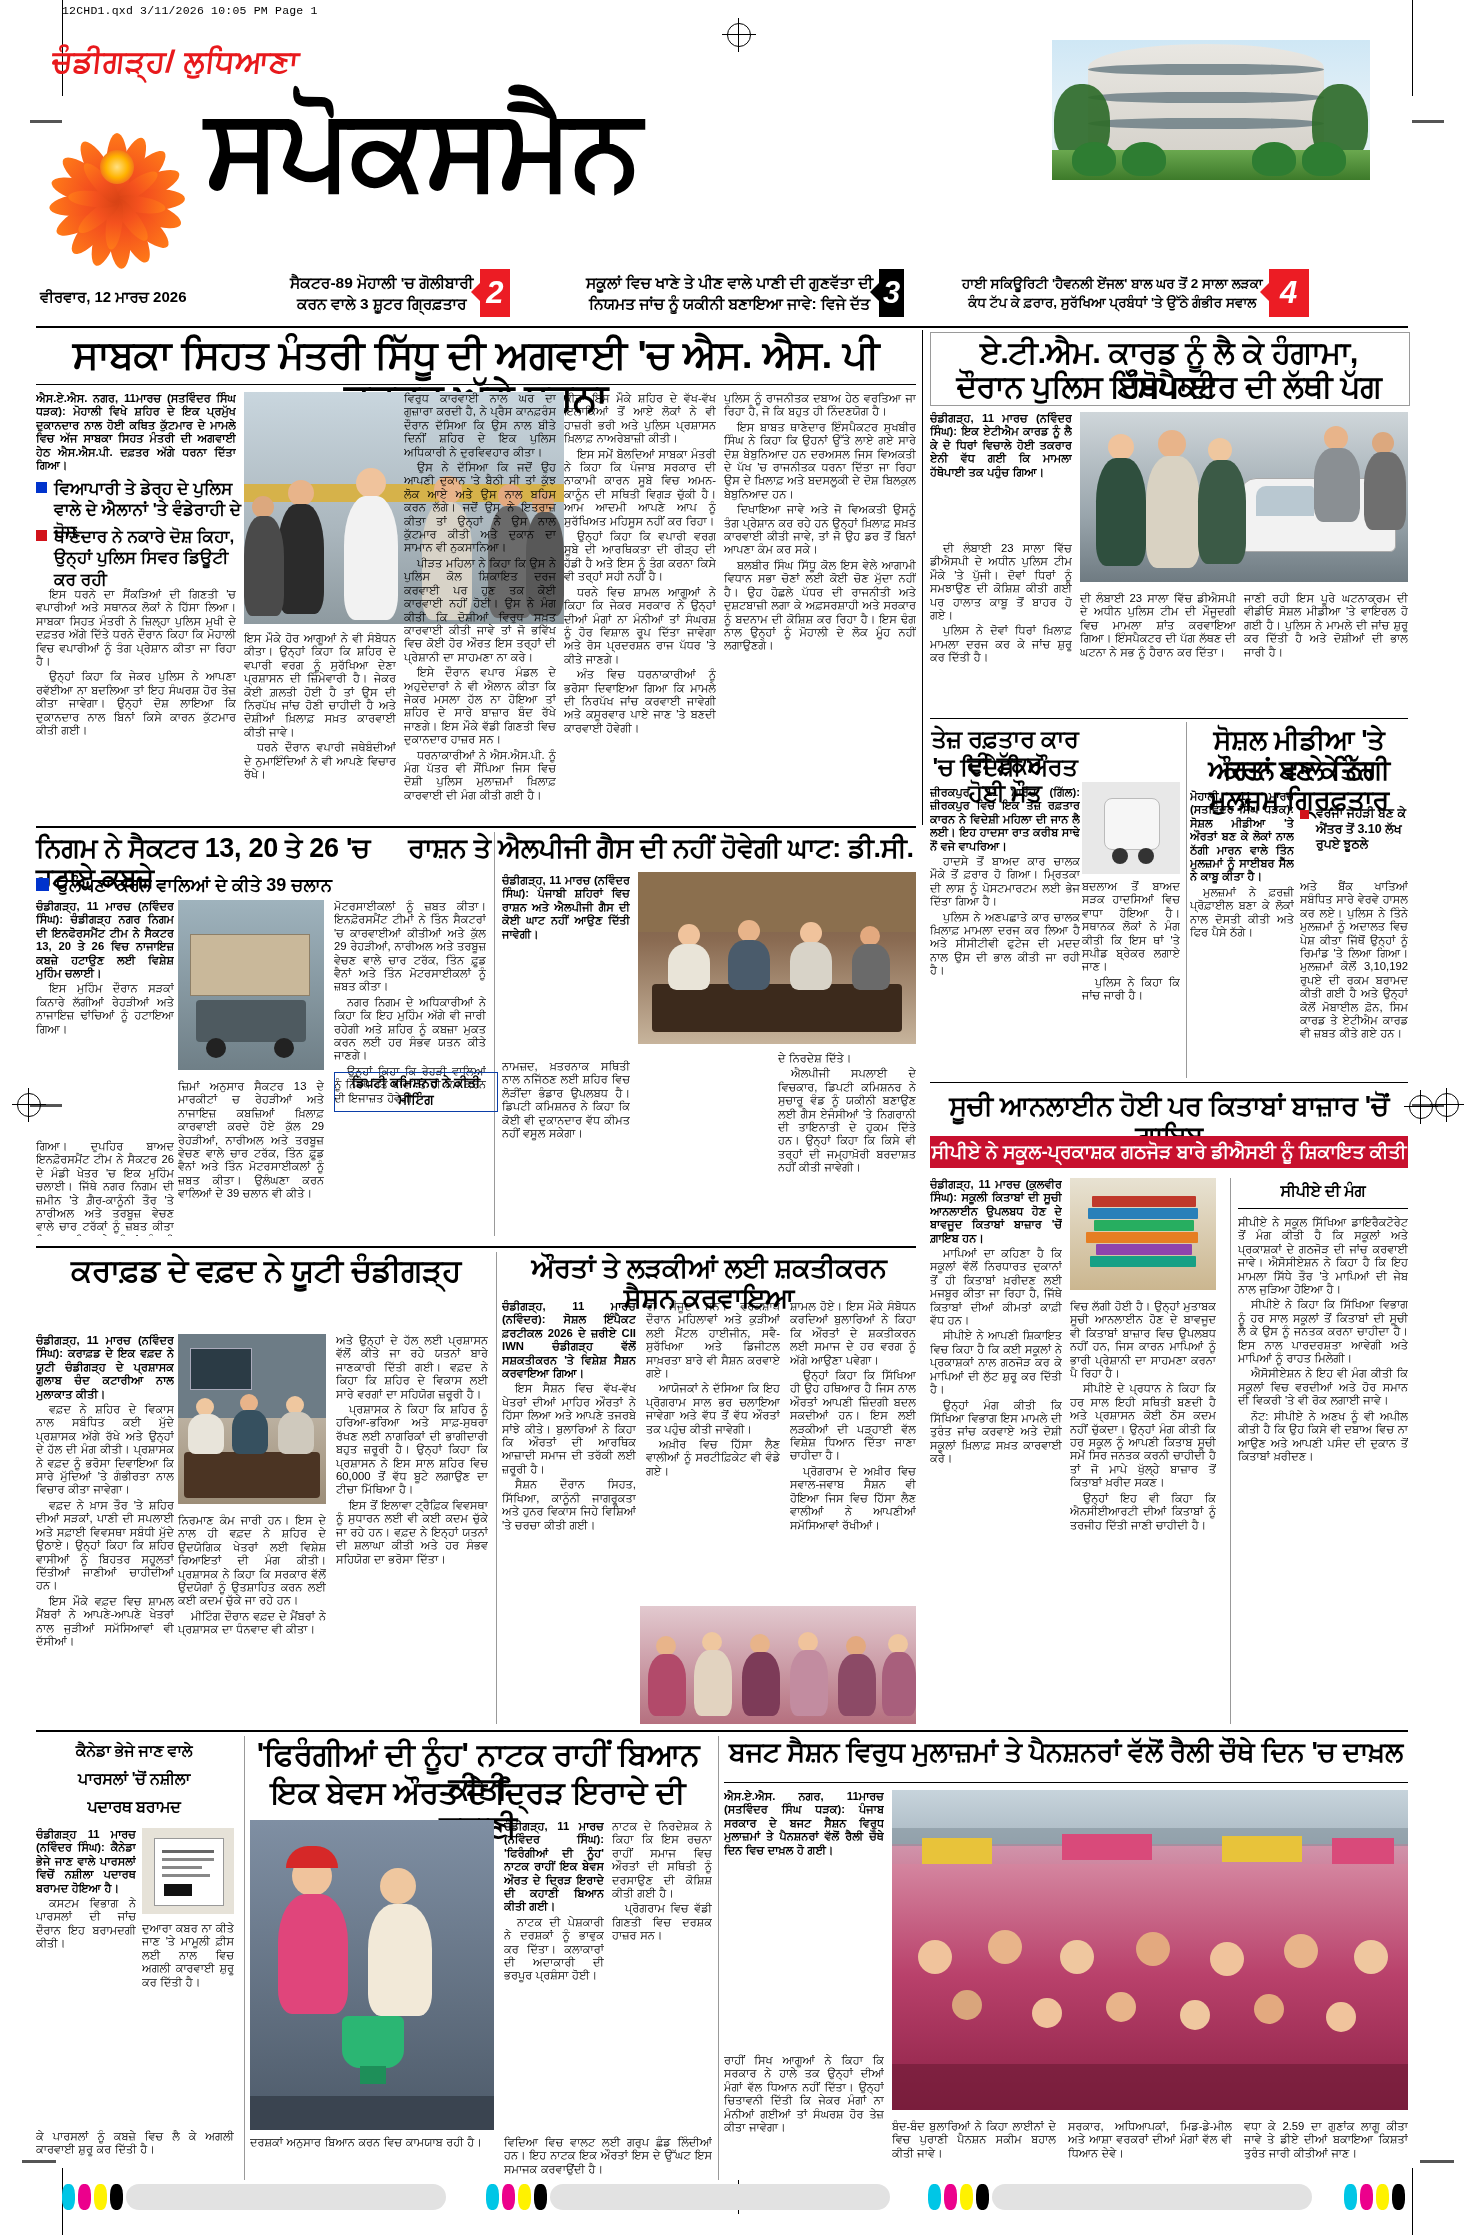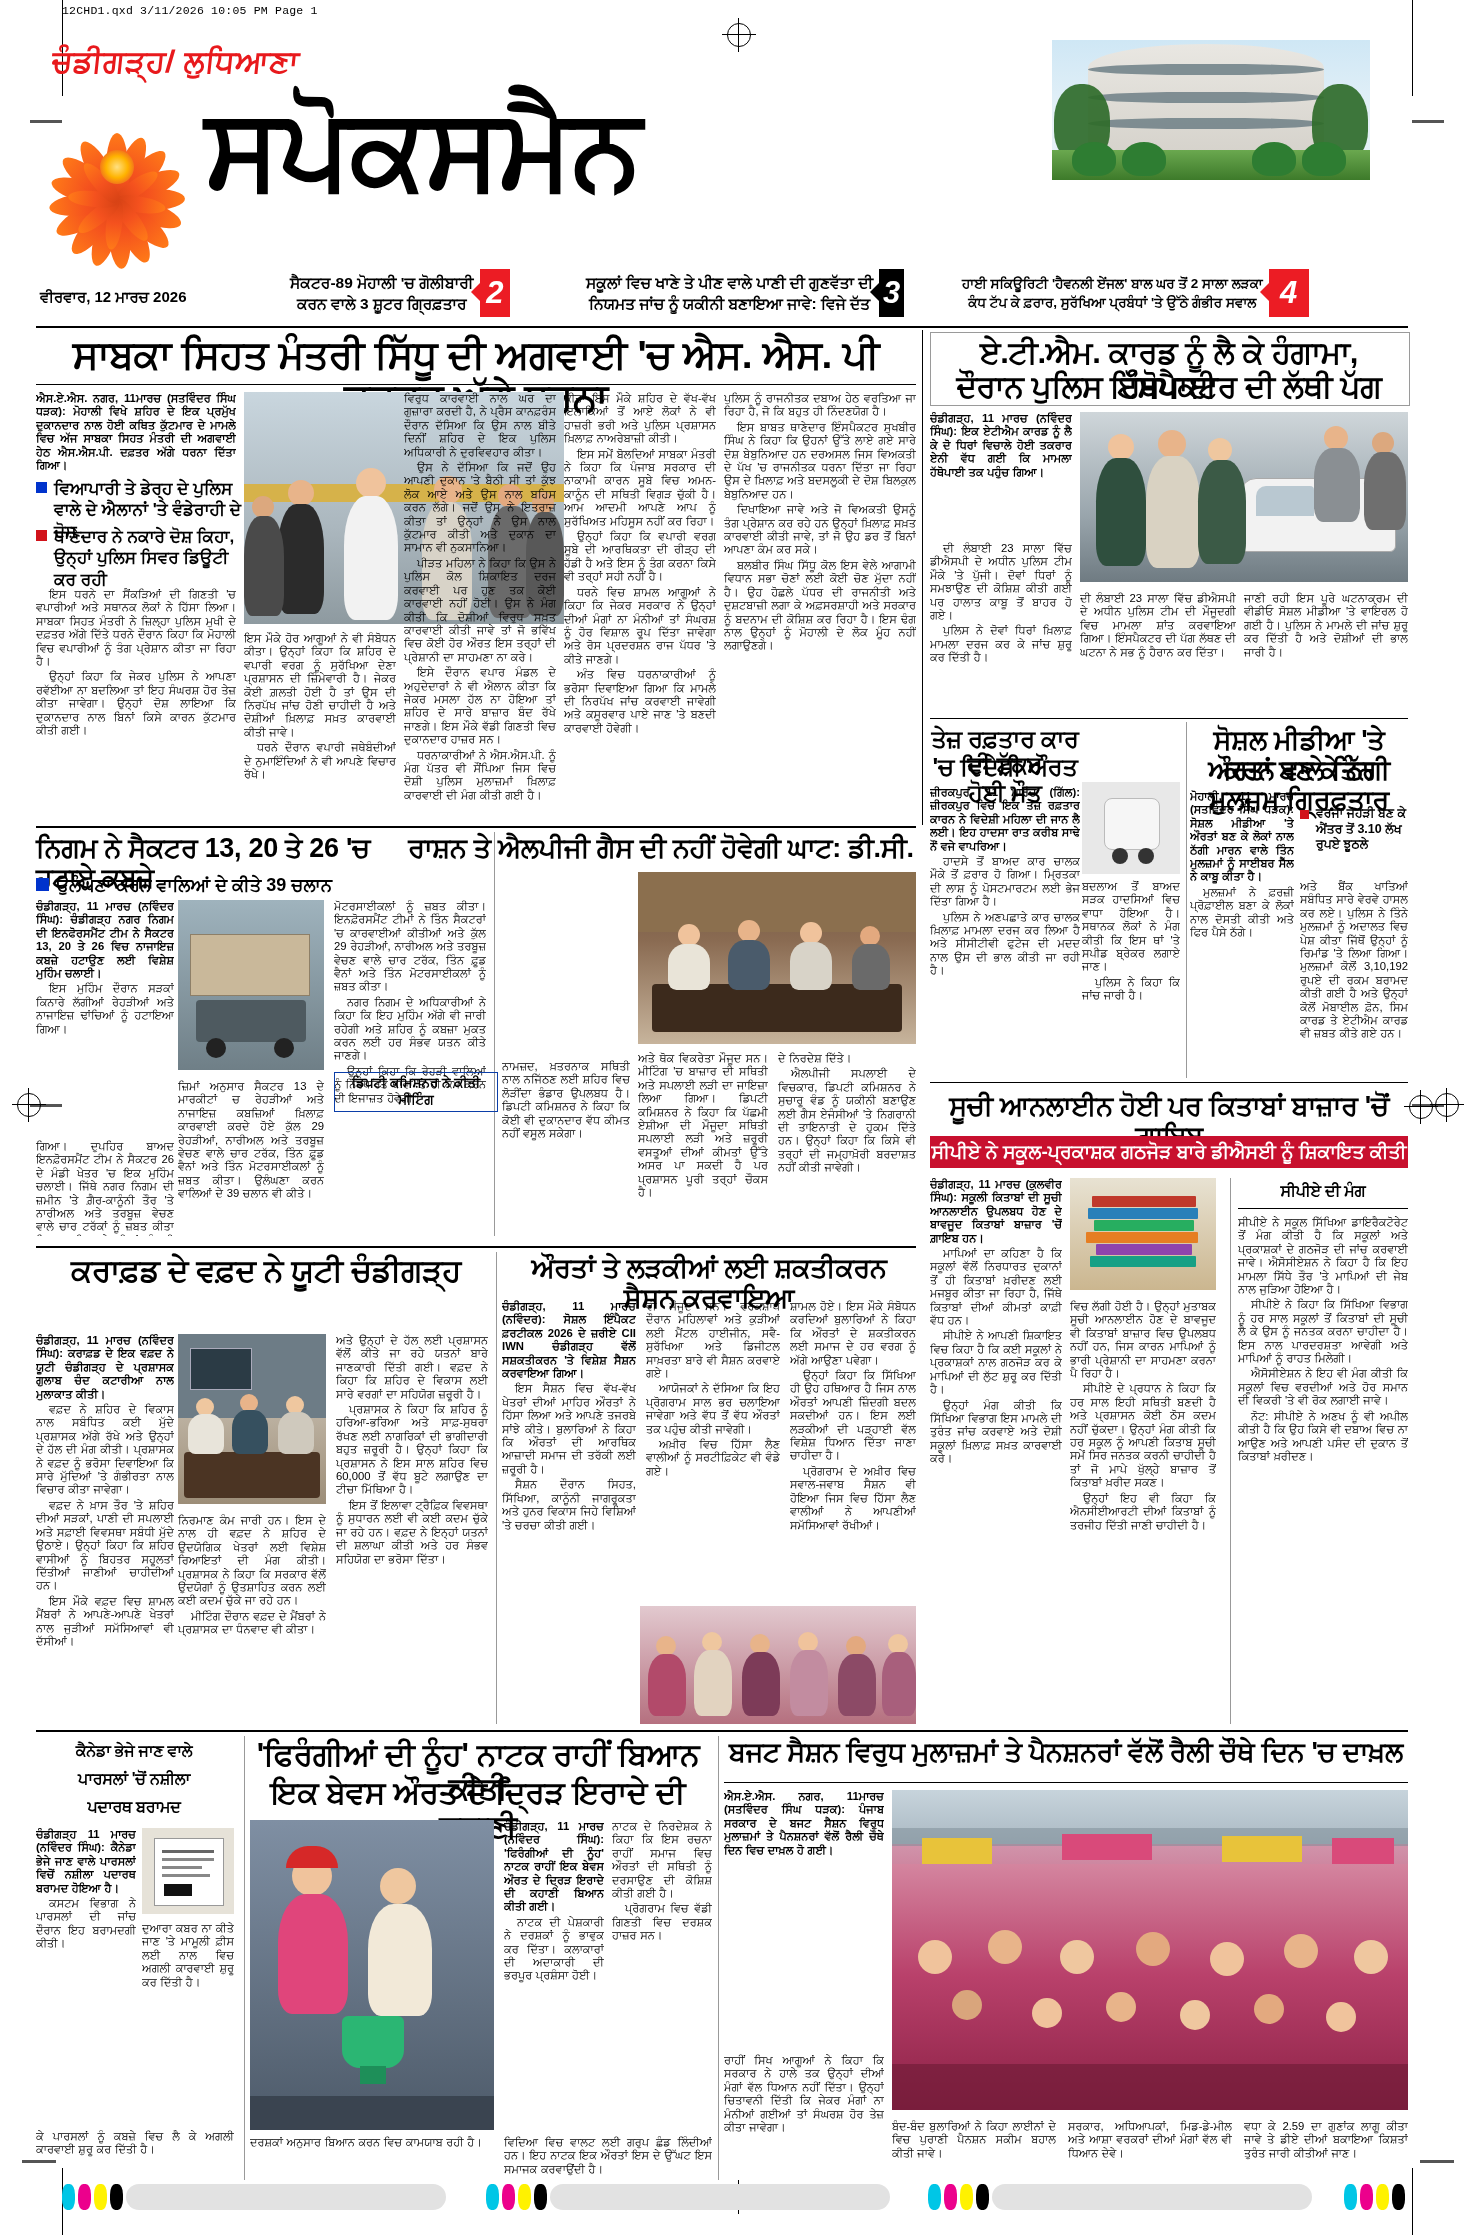--- a/index.html
+++ b/index.html
@@ -391,20 +391,23 @@
   <div class="col" style="left:334px;top:900px;width:152px;height:340px;">
     <p>ਮੋਟਰਸਾਈਕਲਾਂ ਨੂੰ ਜ਼ਬਤ ਕੀਤਾ। ਇਨਫ਼ੋਰਸਮੈਂਟ ਟੀਮਾਂ ਨੇ ਤਿੰਨ ਸੈਕਟਰਾਂ 'ਚ ਕਾਰਵਾਈਆਂ ਕੀਤੀਆਂ ਅਤੇ ਕੁੱਲ 29 ਰੇਹੜੀਆਂ, ਨਾਰੀਅਲ ਅਤੇ ਤਰਬੂਜ਼ ਵੇਚਣ ਵਾਲੇ ਚਾਰ ਟਰੱਕ, ਤਿੰਨ ਫ਼ੂਡ ਵੈਨਾਂ ਅਤੇ ਤਿੰਨ ਮੋਟਰਸਾਈਕਲਾਂ ਨੂੰ ਜ਼ਬਤ ਕੀਤਾ।</p>
     <p class="ind">ਨਗਰ ਨਿਗਮ ਦੇ ਅਧਿਕਾਰੀਆਂ ਨੇ ਕਿਹਾ ਕਿ ਇਹ ਮੁਹਿੰਮ ਅੱਗੇ ਵੀ ਜਾਰੀ ਰਹੇਗੀ ਅਤੇ ਸ਼ਹਿਰ ਨੂੰ ਕਬਜ਼ਾ ਮੁਕਤ ਕਰਨ ਲਈ ਹਰ ਸੰਭਵ ਯਤਨ ਕੀਤੇ ਜਾਣਗੇ।</p>
     <p class="ind">ਉਨ੍ਹਾਂ ਕਿਹਾ ਕਿ ਰੇਹੜੀ ਵਾਲਿਆਂ ਨੂੰ ਨਿਰਧਾਰਤ ਥਾਵਾਂ 'ਤੇ ਹੀ ਕੰਮ ਕਰਨ ਦੀ ਇਜਾਜ਼ਤ ਹੋਵੇਗੀ।</p>
   </div>
 
   <div class="vr" style="left:494px;top:832px;height:404px;"></div>
 
   <div class="hl h3" style="left:406px;top:834px;width:510px;">ਰਾਸ਼ਨ ਤੇ ਐਲਪੀਜੀ ਗੈਸ ਦੀ ਨਹੀਂ ਹੋਵੇਗੀ ਘਾਟ: ਡੀ.ਸੀ.</div>
 
+  <div class="col" style="left:502px;top:874px;width:128px;height:200px;">
+    <p class="lead by">ਚੰਡੀਗੜ੍ਹ, 11 ਮਾਰਚ (ਨਵਿੰਦਰ ਸਿੰਘ): ਪੰਜਾਬੀ ਸ਼ਹਿਰਾਂ ਵਿਚ ਰਾਸ਼ਨ ਅਤੇ ਐਲਪੀਜੀ ਗੈਸ ਦੀ ਕੋਈ ਘਾਟ ਨਹੀਂ ਆਉਣ ਦਿੱਤੀ ਜਾਵੇਗੀ।</p>
+  </div>
 
   <div class="ph room" style="left:638px;top:872px;width:278px;height:172px;">
     <div class="tbl" style="left:14px;top:112px;width:250px;height:48px;background:#3c2a1c;"></div>
     <div class="wall" style="left:0;top:0;width:100%;height:60px;background:#8b6f4e;"></div>
     <div class="head" style="left:40px;top:52px;width:22px;height:22px;background:#f0c39c;"></div>
     <div class="fig" style="left:30px;top:72px;width:42px;height:46px;background:#e9e4d8;"></div>
     <div class="head" style="left:100px;top:48px;width:22px;height:22px;background:#e8b48a;"></div>
     <div class="fig" style="left:90px;top:68px;width:42px;height:50px;background:#4a5b6b;"></div>
     <div class="head" style="left:162px;top:50px;width:22px;height:22px;background:#f0c39c;"></div>
     <div class="fig" style="left:152px;top:70px;width:42px;height:48px;background:#d8d3c8;"></div>
@@ -413,23 +416,20 @@
   </div>
 
   <div class="bluebar" style="left:334px;top:1072px;width:150px;height:38px;">
     <span>ਡਿਪਟੀ ਕਮਿਸ਼ਨਰ ਨੇ ਕੀਤੀ ਮੀਟਿੰਗ</span>
   </div>
 
   <div class="col" style="left:502px;top:1060px;width:128px;height:180px;">
     <p>ਨਾਮਜ਼ਦ, ਖ਼ਤਰਨਾਕ ਸਥਿਤੀ ਨਾਲ ਨਜਿੱਠਣ ਲਈ ਸ਼ਹਿਰ ਵਿਚ ਲੋੜੀਂਦਾ ਭੰਡਾਰ ਉਪਲਬਧ ਹੈ। ਡਿਪਟੀ ਕਮਿਸ਼ਨਰ ਨੇ ਕਿਹਾ ਕਿ ਕੋਈ ਵੀ ਦੁਕਾਨਦਾਰ ਵੱਧ ਕੀਮਤ ਨਹੀਂ ਵਸੂਲ ਸਕੇਗਾ।</p>
   </div>
 
-  <div class="col" style="left:638px;top:1052px;width:130px;height:188px;">
-    <p>ਅਤੇ ਥੋਕ ਵਿਕਰੇਤਾ ਮੌਜੂਦ ਸਨ। ਮੀਟਿੰਗ 'ਚ ਬਾਜ਼ਾਰ ਦੀ ਸਥਿਤੀ ਅਤੇ ਸਪਲਾਈ ਲੜੀ ਦਾ ਜਾਇਜ਼ਾ ਲਿਆ ਗਿਆ। ਡਿਪਟੀ ਕਮਿਸ਼ਨਰ ਨੇ ਕਿਹਾ ਕਿ ਪੱਛਮੀ ਏਸ਼ੀਆ ਦੀ ਮੌਜੂਦਾ ਸਥਿਤੀ ਸਪਲਾਈ ਲੜੀ ਅਤੇ ਜ਼ਰੂਰੀ ਵਸਤੂਆਂ ਦੀਆਂ ਕੀਮਤਾਂ ਉੱਤੇ ਅਸਰ ਪਾ ਸਕਦੀ ਹੈ ਪਰ ਪ੍ਰਸ਼ਾਸਨ ਪੂਰੀ ਤਰ੍ਹਾਂ ਚੌਕਸ ਹੈ।</p>
-  </div>
 
   <div class="col" style="left:778px;top:1052px;width:138px;height:188px;">
     <p>ਦੇ ਨਿਰਦੇਸ਼ ਦਿੱਤੇ।</p>
     <p class="ind">ਐਲਪੀਜੀ ਸਪਲਾਈ ਦੇ ਵਿਚਕਾਰ, ਡਿਪਟੀ ਕਮਿਸ਼ਨਰ ਨੇ ਸੁਚਾਰੂ ਵੰਡ ਨੂੰ ਯਕੀਨੀ ਬਣਾਉਣ ਲਈ ਗੈਸ ਏਜੰਸੀਆਂ 'ਤੇ ਨਿਗਰਾਨੀ ਦੀ ਤਾਇਨਾਤੀ ਦੇ ਹੁਕਮ ਦਿੱਤੇ ਹਨ। ਉਨ੍ਹਾਂ ਕਿਹਾ ਕਿ ਕਿਸੇ ਵੀ ਤਰ੍ਹਾਂ ਦੀ ਜਮ੍ਹਾਖ਼ੋਰੀ ਬਰਦਾਸ਼ਤ ਨਹੀਂ ਕੀਤੀ ਜਾਵੇਗੀ।</p>
   </div>
 
   <div class="hr-thick" style="left:36px;top:1246px;width:880px;"></div>
 
   <div class="hl h2" style="left:36px;top:1254px;width:460px;">ਕਰਾਫ਼ਡ ਦੇ ਵਫ਼ਦ ਨੇ ਯੂਟੀ ਚੰਡੀਗੜ੍ਹ</div>
 

